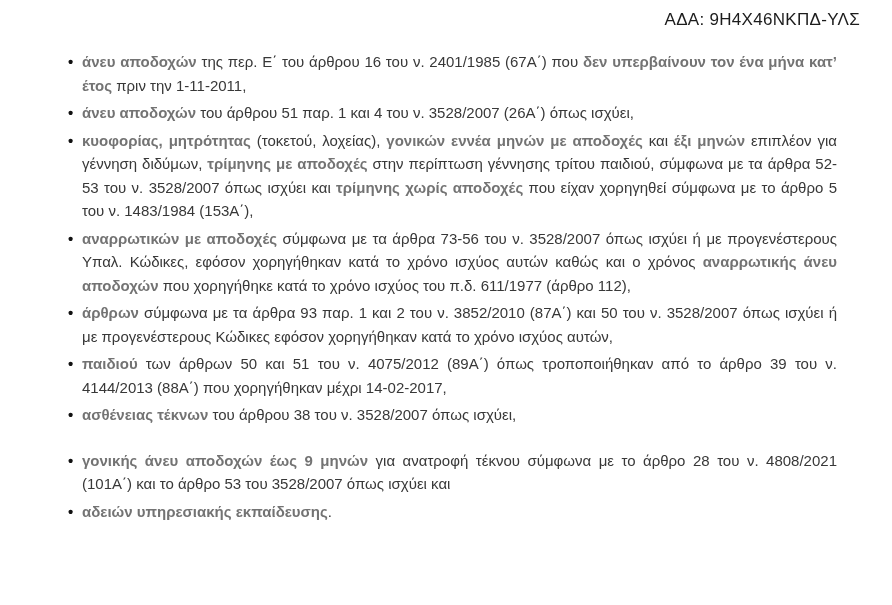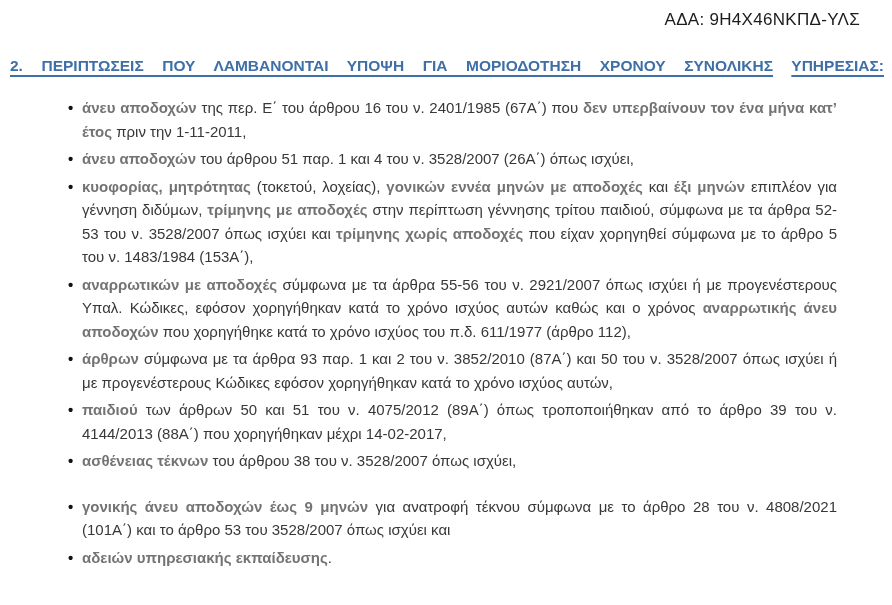--- a/index.html
+++ b/index.html
@@ -61,27 +61,26 @@
     color: #737373;
   }
 </style>
 </head>
 <body>
 
 <div class="page">
 
   <div class="ada-line">ΑΔΑ: 9Η4Χ46ΝΚΠΔ-ΥΛΣ</div>
 
-  <div class="heading"><span class="u">2. ΠΕΡΙΠΤΩΣΕΙΣ ΠΟΥ ΛΑΜΒΑΝΟΝΤΑΙ ΥΠΟΨΗ ΓΙΑ ΜΟΡΙΟΔΟΤΗΣΗ ΧΡΟΝΟΥ ΣΥΝΟΛΙΚΗΣ</span> <span class="u">ΥΠΗΡΕΣΙΑΣ:</span></div>
 
   <ul class="bullet-list">
       <li><span class="dot">•</span><strong>άνευ αποδοχών</strong><span> της περ. Ε΄ του άρθρου 16 του ν. 2401/1985 (67Α΄) που </span><strong>δεν υπερβαίνουν τον ένα μήνα κατ’ έτος</strong><span> πριν την 1-11-2011,</span></li>
       <li><span class="dot">•</span><strong>άνευ αποδοχών</strong><span> του άρθρου 51 παρ. 1 και 4 του ν. 3528/2007 (26Α΄) όπως ισχύει,</span></li>
       <li><span class="dot">•</span><strong>κυοφορίας, μητρότητας</strong><span> (τοκετού, λοχείας), </span><strong>γονικών εννέα μηνών με αποδοχές</strong><span> και </span><strong>έξι μηνών</strong><span> επιπλέον  για γέννηση διδύμων, </span><strong>τρίμηνης με αποδοχές</strong><span> στην περίπτωση γέννησης τρίτου παιδιού, σύμφωνα με τα άρθρα 52-53 του ν. 3528/2007 όπως ισχύει και </span><strong>τρίμηνης χωρίς αποδοχές</strong><span> που είχαν χορηγηθεί σύμφωνα με το άρθρο 5 του ν. 1483/1984 (153Α΄),</span></li>
-      <li><span class="dot">•</span><strong>αναρρωτικών με αποδοχές</strong><span> σύμφωνα με τα άρθρα 55-56 του ν. 2921/2007 όπως ισχύει ή με προγενέστερους Υπαλ. Κώδικες, εφόσον χορηγήθηκαν κατά το χρόνο ισχύος αυτών καθώς και ο χρόνος </span><strong>αναρρωτικής άνευ αποδοχών</strong><span> που χορηγήθηκε κατά το χρόνο ισχύος του π.δ. 611/1977 (άρθρο 112),</span></li>
+      <li><span class="dot">•</span><strong>αναρρωτικών με αποδοχές</strong><span> σύμφωνα με τα άρθρα 73-56 του ν. 3528/2007 όπως ισχύει ή με προγενέστερους Υπαλ. Κώδικες, εφόσον χορηγήθηκαν κατά το χρόνο ισχύος αυτών καθώς και ο χρόνος </span><strong>αναρρωτικής άνευ αποδοχών</strong><span> που χορηγήθηκε κατά το χρόνο ισχύος του π.δ. 611/1977 (άρθρο 112),</span></li>
       <li><span class="dot">•</span><strong>άρθρων</strong><span> σύμφωνα με τα άρθρα 93 παρ. 1 και 2 του ν. 3852/2010 (87Α΄) και 50 του ν. 3528/2007 όπως ισχύει ή με προγενέστερους Κώδικες εφόσον χορηγήθηκαν κατά το χρόνο ισχύος αυτών,</span></li>
       <li><span class="dot">•</span><strong>παιδιού</strong><span> των άρθρων 50 και 51 του ν. 4075/2012 (89Α΄) όπως τροποποιήθηκαν από το άρθρο 39 του ν. 4144/2013 (88Α΄) που χορηγήθηκαν μέχρι 14-02-2017,</span></li>
       <li><span class="dot">•</span><strong>ασθένειας τέκνων</strong><span> του άρθρου 38 του ν. 3528/2007 όπως ισχύει,</span></li>
       <li class="gap-before"><span class="dot">•</span><strong>γονικής άνευ αποδοχών έως 9 μηνών</strong><span> για ανατροφή τέκνου σύμφωνα με το άρθρο 28 του ν. 4808/2021 (101Α΄) και το άρθρο 53 του 3528/2007 όπως ισχύει και</span></li>
       <li><span class="dot">•</span><strong>αδειών υπηρεσιακής εκπαίδευσης</strong><span>.</span></li>
     </ul>
 
 </div>
 
 </body></html>

